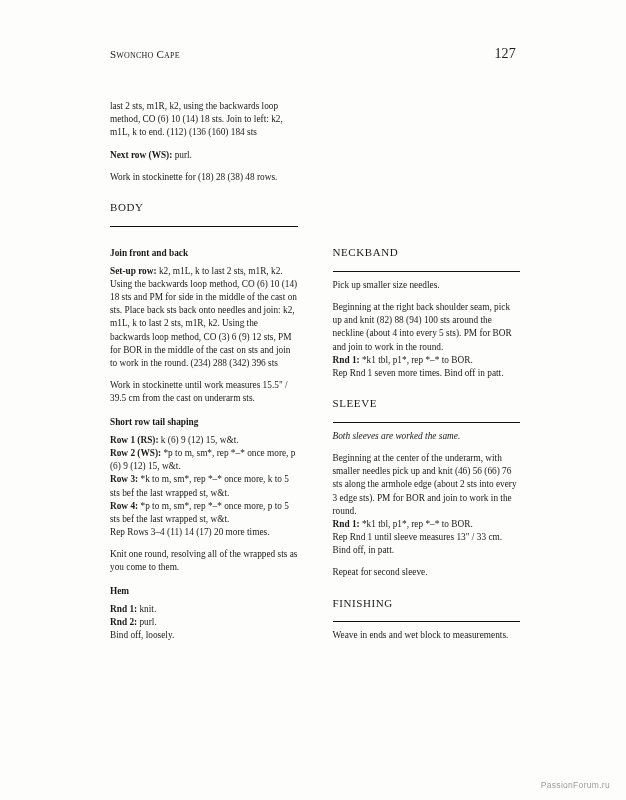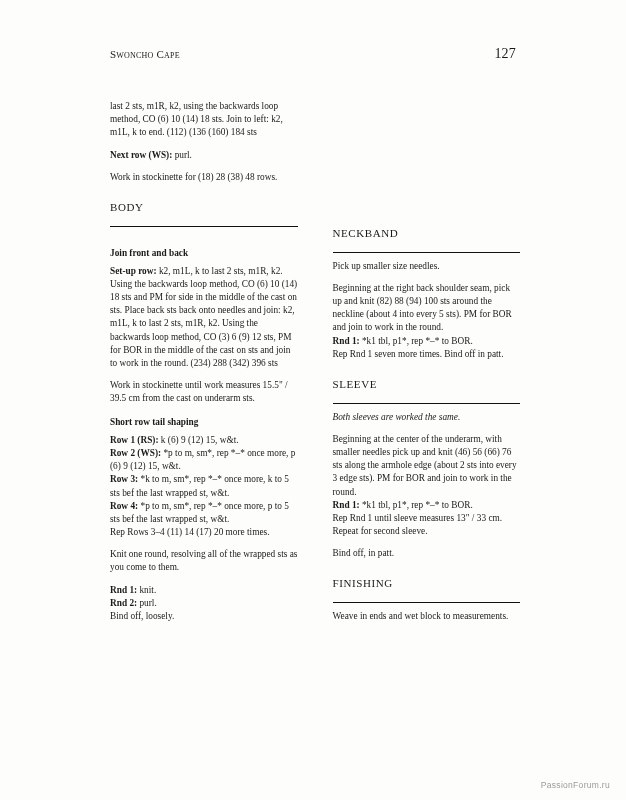--- a/index.html
+++ b/index.html
@@ -137,20 +137,21 @@
       <p class="tight">
         <b>Row 3:</b><span> *k to m, sm*, rep *–* once more, k to 5 sts bef the last wrapped st, w&amp;t.</span>
       </p>
       <p class="tight">
         <b>Row 4:</b><span> *p to m, sm*, rep *–* once more, p to 5 sts bef the last wrapped st, w&amp;t.</span>
       </p>
       <p>Rep Rows 3–4 (11) 14 (17) 20 more times.</p>
 
       <p>Knit one round, resolving all of the wrapped sts as you come to them.</p>
 
+      <div class="sub-head">Hem</div>
 
       <p class="tight">
         <b>Rnd 1:</b><span> knit.</span>
       </p>
       <p class="tight">
         <b>Rnd 2:</b><span> purl.</span>
       </p>
       <p>Bind off, loosely.</p>
     </div>
 
@@ -166,23 +167,23 @@
 
       <div class="sec-head">SLEEVE</div>
 
       <p><i>Both sleeves are worked the same.</i></p>
 
       <p class="tight">Beginning at the center of the underarm, with smaller needles pick up and knit (46) 56 (66) 76 sts along the armhole edge (about 2 sts into every 3 edge sts). PM for BOR and join to work in the round.</p>
       <p class="tight">
         <b>Rnd 1:</b><span> *k1 tbl, p1*, rep *–* to BOR.</span>
       </p>
       <p class="tight">Rep Rnd 1 until sleeve measures 13" / 33 cm.</p>
+      <p>Bind off, in patt.</p>
+
       <p>Repeat for second sleeve.</p>
-
-      <p>Bind off, in patt.</p>
 
       <div class="sec-head">FINISHING</div>
 
       <p>Weave in ends and wet block to measurements.</p>
     </div>
 
   </div>
 
   <div class="footer">PassionForum.ru</div>
 

